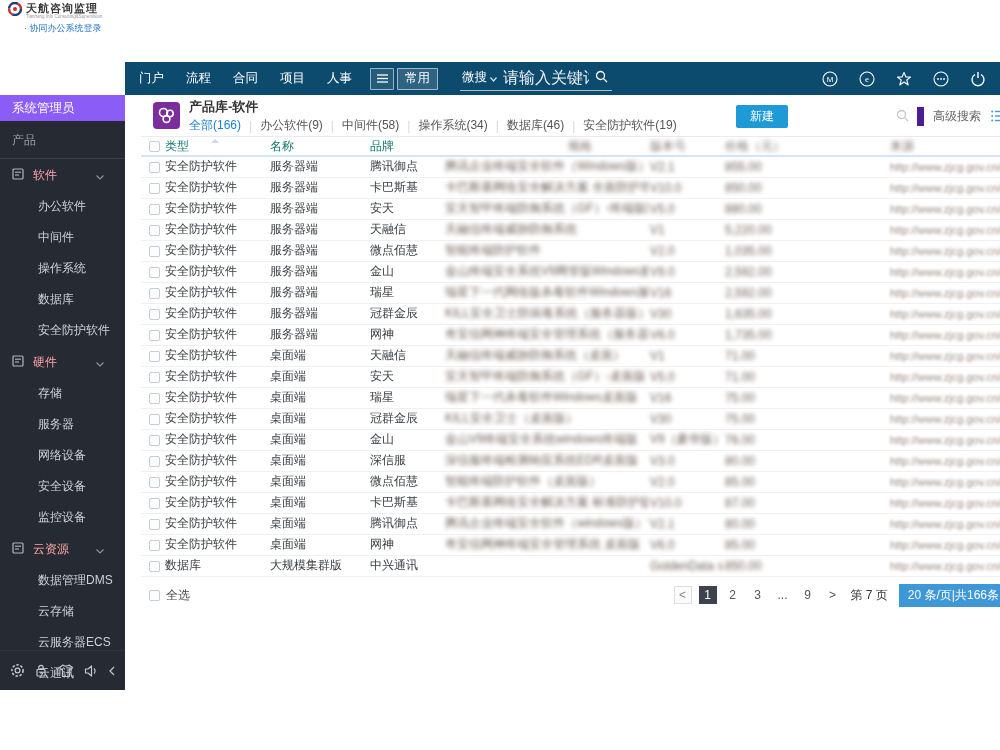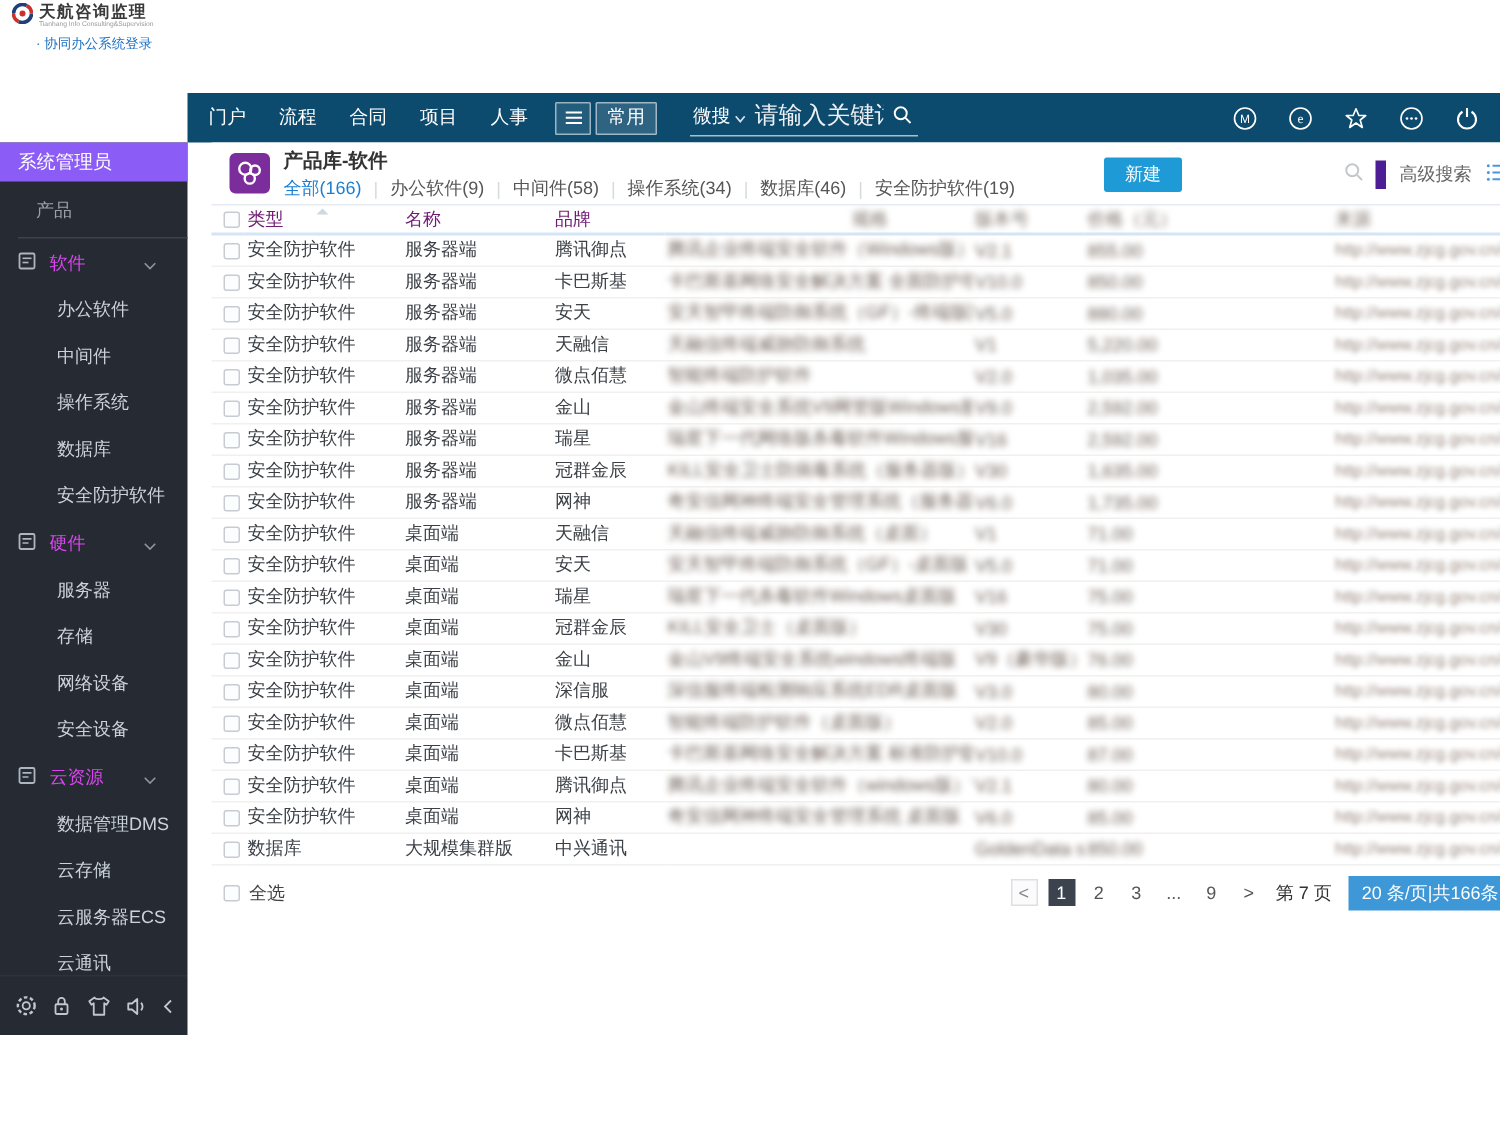--- a/index.html
+++ b/index.html
@@ -24,22 +24,22 @@
   .search-group{margin-left:22px;display:flex;align-items:center;gap:6px;border-bottom:1px solid rgba(255,255,255,.65);padding:2px 4px 3px 2px;}
   .search-label{display:flex;align-items:center;gap:3px;white-space:nowrap;}
   .search-input{background:transparent;border:none;outline:none;color:#fff;font-size:16px;width:86px;font-family:"Liberation Sans",sans-serif;}
   .search-input::placeholder{color:rgba(255,255,255,.92);}
   .hdr-icons{margin-left:auto;display:flex;align-items:center;gap:21px;padding-right:4px;}
   .hdr-icons svg{display:block;}
 
   
   .sidebar{position:absolute;left:0;top:95px;width:125px;height:595px;background:#262b33;color:#cfd4db;font-size:12px;}
   .role-bar{height:26px;line-height:26px;background:#8b5cf6;color:#fff;padding:0 12px;font-size:12.5px;}
-  .side-section{padding:11px 12px 9px;color:#99a0aa;border-bottom:1px solid #3b424c;margin-left:12px;}
-  .group-head{display:flex;align-items:center;gap:9px;padding:8px 21px 7px 12px;color:#d946ef;cursor:pointer;}
+  .side-section{padding:11px 12px 9px;color:#99a0aa;border-bottom:1px solid #3b424c;}
+  .group-head{display:flex;align-items:center;gap:9px;padding:8px 21px 7px 12px;color:#fca5a5;cursor:pointer;}
   .group-head .glabel{flex:0 0 auto;}
   .group-head .chev{margin-left:auto;color:#8d95a0;}
   .group-item{padding:7px 4px 7px 38px;color:#ccd2da;cursor:pointer;white-space:nowrap;}
   .side-footer{position:absolute;left:0;bottom:0;width:125px;height:40px;display:flex;align-items:center;justify-content:space-evenly;color:#c2c7cf;border-top:1px solid rgba(255,255,255,.04);}
   .side-footer svg{display:block;}
 
   
   .main{position:absolute;left:141px;top:95px;width:875px;background:#fff;}
   .page-head{position:relative;height:42px;border-bottom:1px solid #e6ecf2;padding:5px 10px 0 12px;display:flex;gap:9px;}
   .app-icon{width:27px;height:27px;border-radius:4px;background:#7b2d9b;flex:0 0 auto;margin-top:2px;display:flex;align-items:center;justify-content:center;}
@@ -52,21 +52,21 @@
   .fsep{color:#d5d9de;}
   .toolbar{position:absolute;right:10px;top:10px;display:flex;align-items:center;gap:8px;}
   .btn-new{background:#1e9ad6;color:#fff;border:none;font-size:12px;padding:3px 14px;border-radius:2px;cursor:pointer;font-family:"Liberation Sans",sans-serif;}
   .tb-search{display:flex;align-items:center;gap:5px;color:#b9bec4;}
   .tb-search input{border:none;outline:none;width:95px;font-size:12px;}
   .adv-search{font-size:12px;color:#666;border-left:7px solid #4c1d95;padding:1px 2px 1px 9px;cursor:pointer;white-space:nowrap;}
   .list-icon{color:#4a97dd;cursor:pointer;}
 
   
   table{width:100%;border-collapse:collapse;font-size:12px;table-layout:fixed;}
-  th{height:19px;font-weight:normal;color:#701a75;text-align:left;border-bottom:2px solid #d3e5f6;padding:0 2px;}
+  th{height:19px;font-weight:normal;color:#0f766e;text-align:left;border-bottom:2px solid #d3e5f6;padding:0 2px;}
   td{height:21px;border-bottom:1px solid #f0f0f0;color:#3c4147;padding:0 2px;white-space:nowrap;overflow:hidden;}
   .c-check{width:22px;padding-left:8px;}
   .c-type{width:105px;}
   .c-name{width:100px;}
   .c-brand{width:75px;}
   .c-desc{width:205px;}
   .c-ver{width:75px;}
   .c-price{width:165px;}
   th.c-desc{padding-left:125px;}
   .cb{display:inline-block;width:11px;height:11px;border:1px solid #c6ccd2;border-radius:2px;background:#fcfdfe;vertical-align:middle;cursor:pointer;}
@@ -203,24 +203,25 @@
           <span><svg width="12" height="12" viewBox="0 0 12 12">
               <rect x="1" y="1" width="10" height="10" rx="1" fill="none" stroke="#aeb5bf" stroke-width="1.2"></rect>
               <line x1="3" y1="4.2" x2="9" y2="4.2" stroke="#aeb5bf" stroke-width="1.1"></line>
               <line x1="3" y1="7" x2="7" y2="7" stroke="#aeb5bf" stroke-width="1.1"></line>
             </svg></span>
           <span class="glabel">硬件</span>
           <span class="chev"><svg width="8" height="5" viewBox="0 0 8 5">
               <polyline points="0.5,0.5 4,4 7.5,0.5" fill="none" stroke="currentColor" stroke-width="1.1"></polyline>
             </svg></span>
         </div>
+        <div class="group-item">存储</div>
         <div class="group-item">服务器</div>
-        <div class="group-item">存储</div>
         <div class="group-item">网络设备</div>
         <div class="group-item">安全设备</div>
+        <div class="group-item">监控设备</div>
         <div class="group-head">
           <span><svg width="12" height="12" viewBox="0 0 12 12">
               <rect x="1" y="1" width="10" height="10" rx="1" fill="none" stroke="#aeb5bf" stroke-width="1.2"></rect>
               <line x1="3" y1="4.2" x2="9" y2="4.2" stroke="#aeb5bf" stroke-width="1.1"></line>
               <line x1="3" y1="7" x2="7" y2="7" stroke="#aeb5bf" stroke-width="1.1"></line>
             </svg></span>
           <span class="glabel">云资源</span>
           <span class="chev"><svg width="8" height="5" viewBox="0 0 8 5">
               <polyline points="0.5,0.5 4,4 7.5,0.5" fill="none" stroke="currentColor" stroke-width="1.1"></polyline>
             </svg></span>

